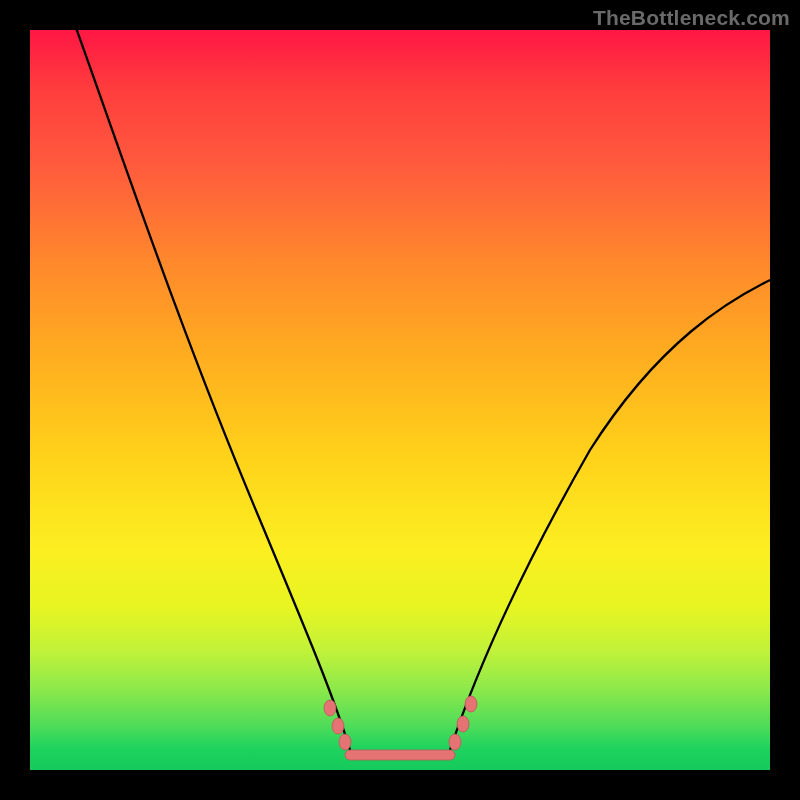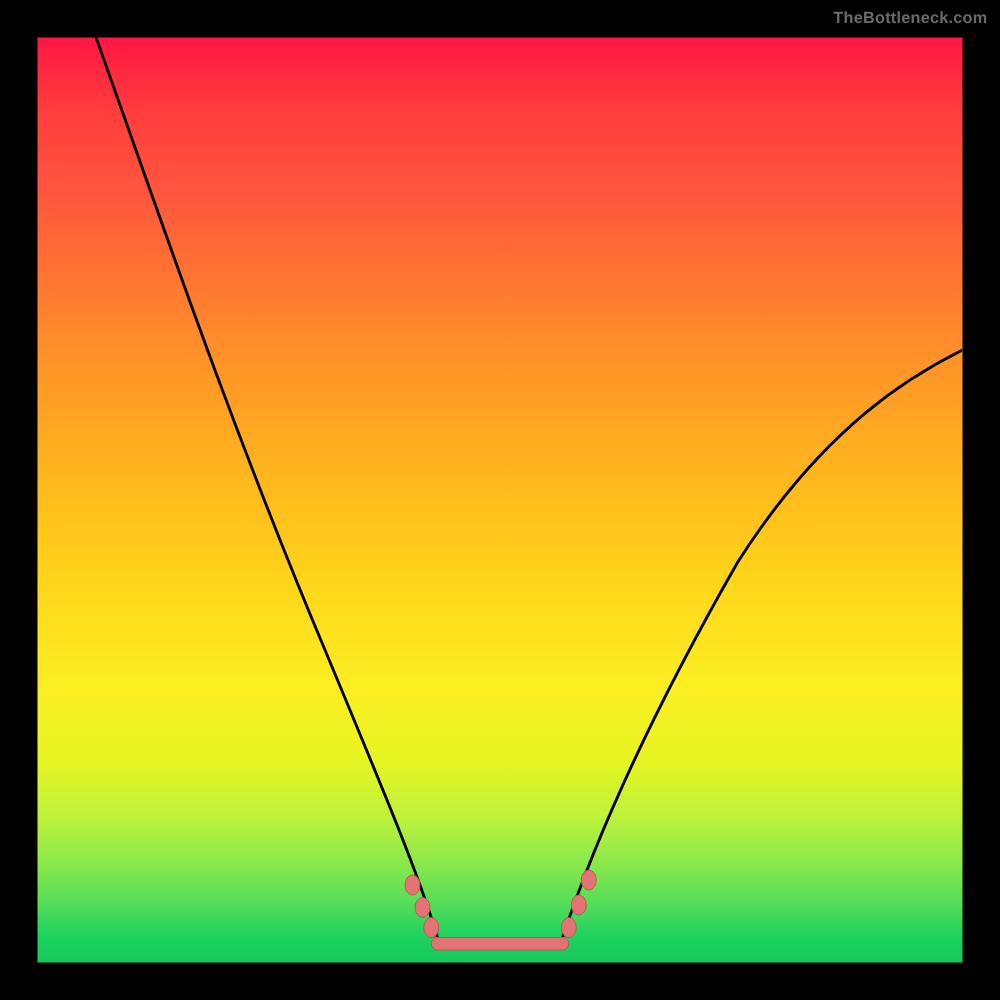--- a/index.html
+++ b/index.html
@@ -37,21 +37,21 @@
       #8de94a 89%,
       #4fdc59 94%,
       #1fd35e 97%,
       #15c95c 100%
     );
   }
   .watermark {
     position: absolute;
     top: 6px;
     right: 10px;
-    font-size: 13px;
+    font-size: 21px;
     font-weight: 600;
     color: #6a6a6a;
     letter-spacing: 0.2px;
     z-index: 5;
   }
   svg.curves {
     position: absolute;
     left: 0;
     top: 0;
     width: 740px;

